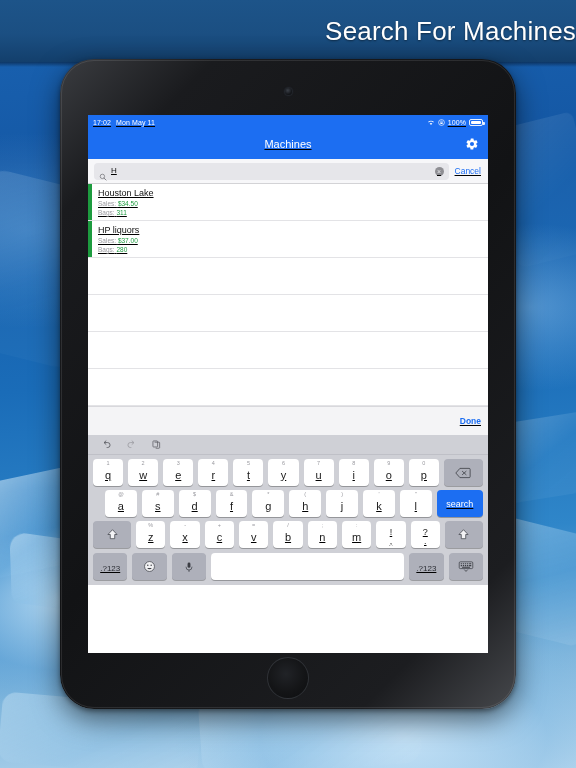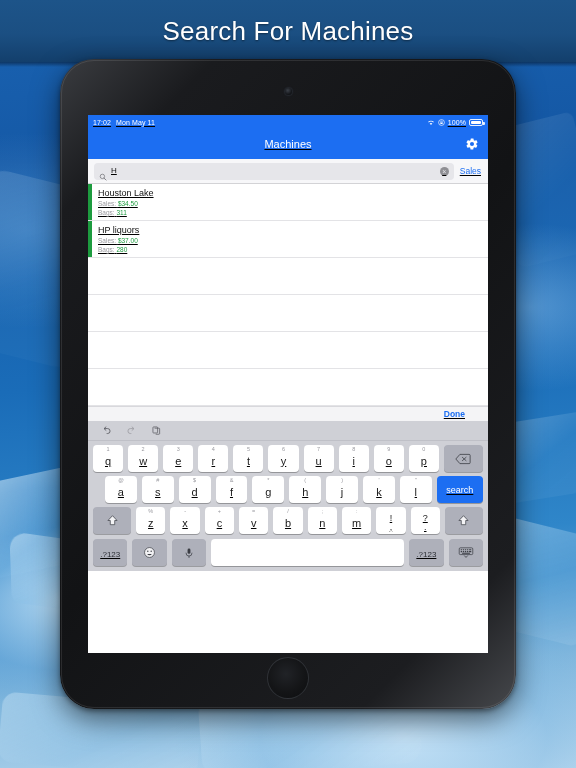--- a/index.html
+++ b/index.html
@@ -35,21 +35,21 @@
   .s4 { left: 470px; top: 420px; width: 120px; height: 80px; transform: rotate(-9deg); border-radius: 20px 8px 24px 10px; opacity: .55; }
   .s5 { left: -30px; top: 180px; width: 130px; height: 180px; transform: rotate(6deg) skewY(8deg); border-radius: 30px 10px 40px 12px; opacity: .28; }
   .s6 { left: 200px; top: 690px; width: 220px; height: 80px; transform: rotate(-4deg); border-radius: 18px; opacity: .5; }
   .s7 { left: 0px; top: 700px; width: 200px; height: 70px; transform: rotate(5deg); border-radius: 14px; opacity: .6; }
   .s8 { left: 500px; top: 120px; width: 90px; height: 140px; transform: rotate(-14deg); border-radius: 26px 8px 30px 10px; opacity: .22; }
 
   
   .title-band {
     position: absolute; left: 0; top: 0; width: 576px; height: 62px;
     background: linear-gradient(180deg, #1d5489 0%, #1b4f82 55%, #133f6c 100%);
-    display: flex; align-items: center; justify-content: center;
+    display: flex; align-items: center; justify-content: flex-end;
     z-index: 5;
   }
   .title-band::after {
     content: ""; position: absolute; left: 0; bottom: -5px; width: 100%; height: 5px;
     background: linear-gradient(180deg, rgba(5,20,40,0.55), rgba(5,20,40,0));
   }
   .title-text {
     color: #ffffff; font-size: 26px; letter-spacing: 0.2px;
     text-shadow: 0 1px 2px rgba(0,0,0,0.45);
   }
@@ -159,23 +159,23 @@
     position: absolute; left: 0; top: 0; width: 4px; height: 100%;
     background: #1d9b3f;
   }
   .row-title { font-size: 9px; color: #111; line-height: 12px; }
   .row-sub { font-size: 6.5px; color: #9a9a9f; line-height: 9px; }
   .row-sub b { color: #1d9b3f; font-weight: normal; }
   .row-empty { height: 37px; border-bottom: 1px solid #e3e3e6; }
 
   
   .donebar {
-    height: 15px; background: #f4f4f6; border-top: 1px solid #d8d8dc;
+    height: 29px; background: #f4f4f6; border-top: 1px solid #d8d8dc;
     display: flex; align-items: center; justify-content: flex-end;
-    padding-right: 23px;
+    padding-right: 7px;
   }
   .done-btn { font-size: 8.5px; color: #1c6ef2; font-weight: bold; }
 
   
   .keyboard { background: #cfd0d6; padding: 0 0 5px 0; }
   .kb-toolbar {
     height: 20px; display: flex; align-items: center; gap: 13px;
     padding-left: 12px; border-bottom: 1px solid #bfc0c7;
   }
   .kb-tool { width: 12px; height: 12px; display: flex; align-items: center; justify-content: center; }
@@ -268,21 +268,21 @@
       <div class="search-field">
         <span class="mag-ico">
           <svg viewBox="0 0 16 16" width="8" height="8">
               <circle cx="6.8" cy="6.8" r="4.4" fill="none" stroke="#6e6e73" stroke-width="1.4"></circle>
               <line x1="10.2" y1="10.2" x2="14.2" y2="14.2" stroke="#6e6e73" stroke-width="1.6" stroke-linecap="round"></line>
             </svg>
         </span>
         <span class="search-value">H</span>
         <span class="clear-ico">×</span>
       </div>
-      <div class="cancel-btn">Sales</div>
+      <div class="cancel-btn">Cancel</div>
     </div>
 
 
     <div class="list">
 
 
       <div class="row">
         <div class="bar"></div>
         <div class="row-title">Houston Lake</div>
         <div class="row-sub">

